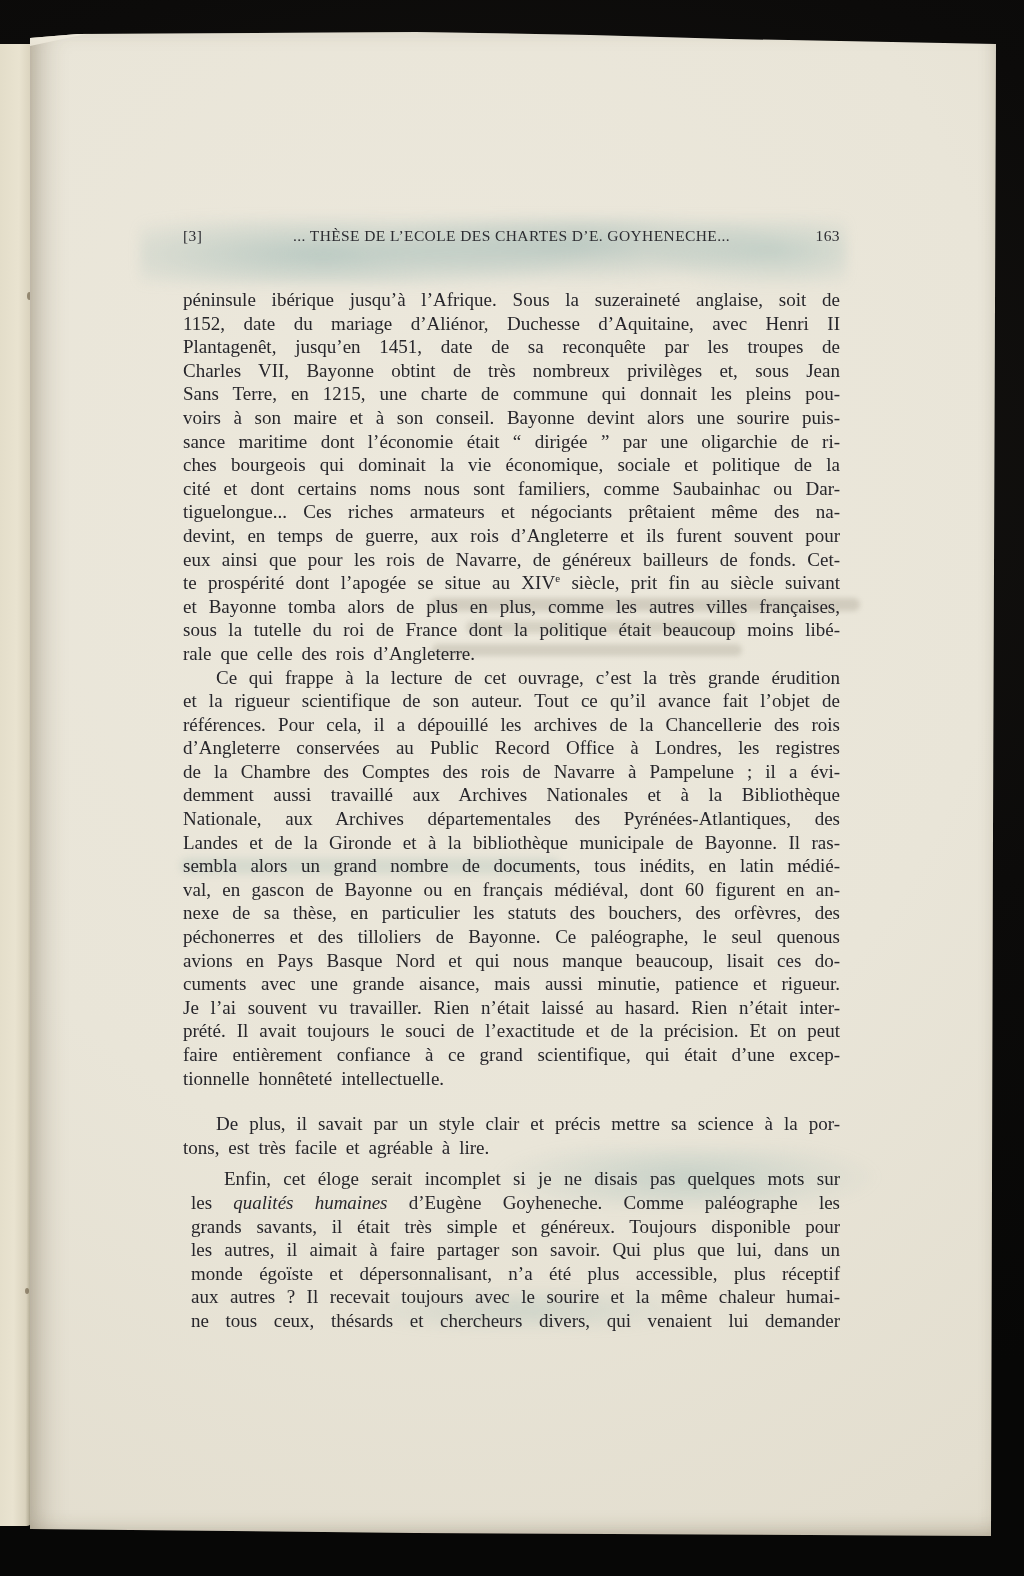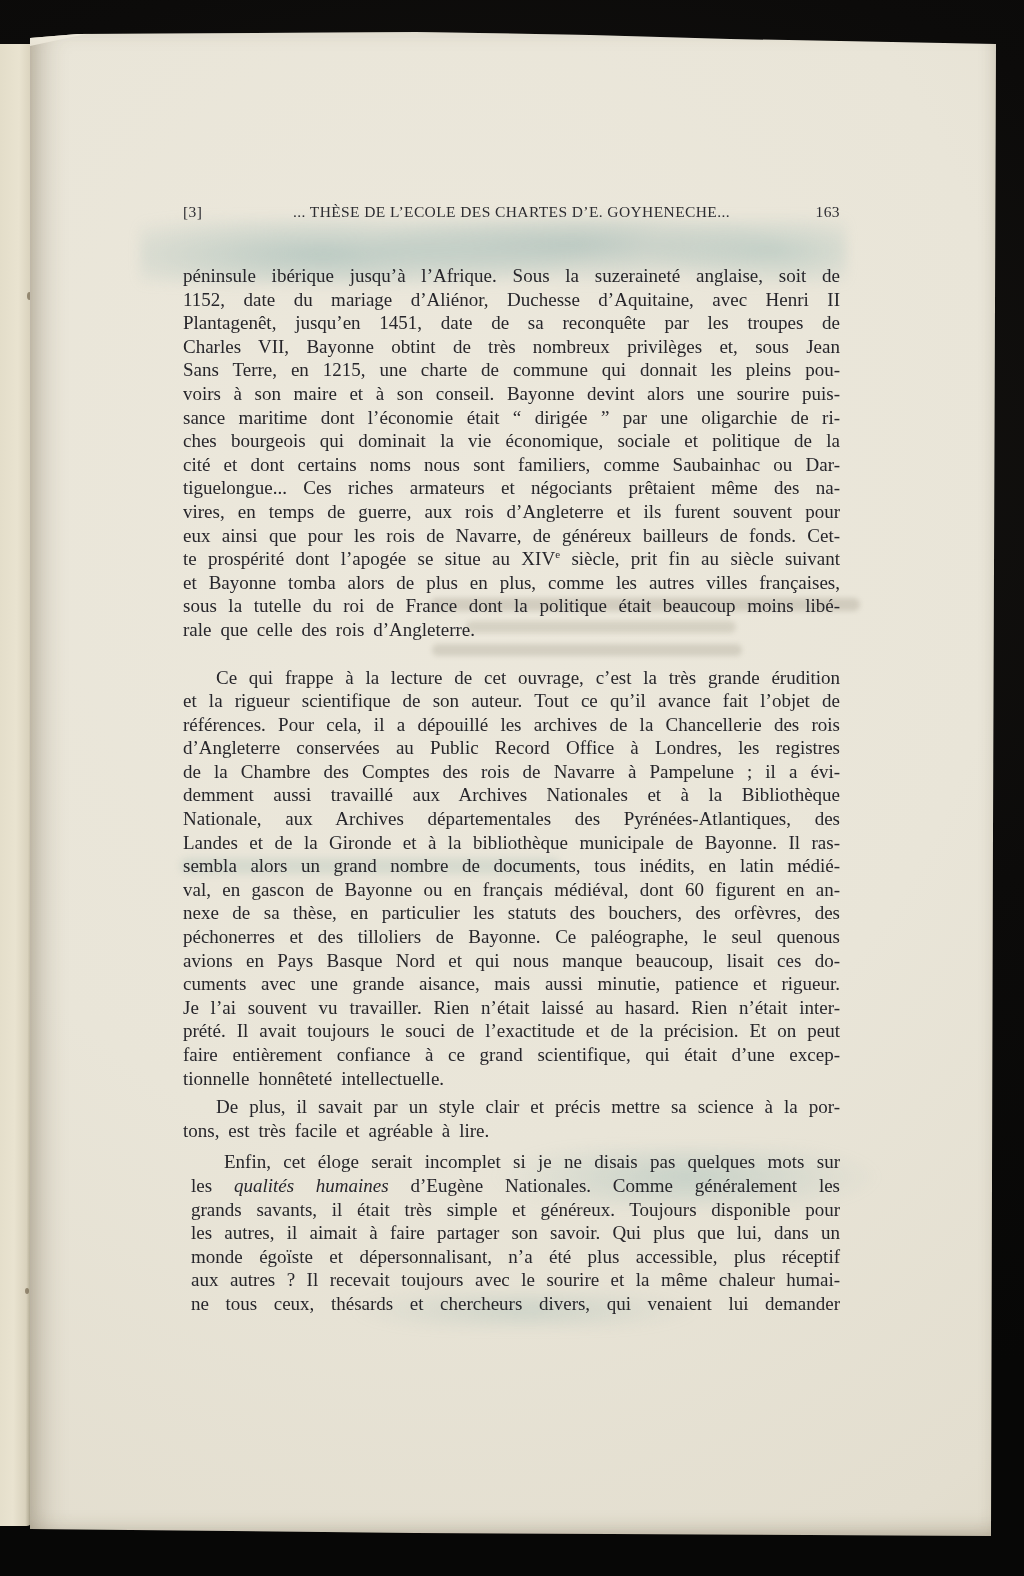--- a/index.html
+++ b/index.html
@@ -73,21 +73,21 @@
     background:radial-gradient(60% 90% at 50% 50%, rgba(148,178,172,.3), rgba(148,178,172,0) 75%);
     filter:blur(6px);}
 
   
   .content{position:absolute;left:153px;top:170px;width:657px;color:var(--ink);}
   .runhead{
     display:flex;align-items:baseline;
     font-size:15.5px;letter-spacing:.4px;line-height:20px;color:#2c2c31;
   }
   .runhead .num{min-width:72px;text-align:left;}
-  .runhead .title{flex:1;text-align:center;}
+  .runhead .title{flex:1;text-align:center;margin-top:24px;}
   .runhead .pageno{min-width:72px;text-align:right;font-family:Liberation Serif, serif;}
 
   .body-text{margin-top:42px;}
   .para{margin:0;}
   .line{
     font-size:19px;line-height:23.6px;
     text-align:justify;text-align-last:justify;
     color:var(--ink);
   }
   .line.indent{padding-left:33px;}
@@ -126,54 +126,54 @@
             <div class="line"><span>péninsule ibérique jusqu’à l’Afrique. Sous la suzeraineté anglaise, soit de</span></div>
             <div class="line"><span>1152, date du mariage d’Aliénor, Duchesse d’Aquitaine, avec Henri II</span></div>
             <div class="line"><span>Plantagenêt, jusqu’en 1451, date de sa reconquête par les troupes de</span></div>
             <div class="line"><span>Charles VII, Bayonne obtint de très nombreux privilèges et, sous Jean</span></div>
             <div class="line"><span>Sans Terre, en 1215, une charte de commune qui donnait les pleins pou-</span></div>
             <div class="line"><span>voirs à son maire et à son conseil. Bayonne devint alors une sourire puis-</span></div>
             <div class="line"><span>sance maritime dont l’économie était “ dirigée ” par une oligarchie de ri-</span></div>
             <div class="line"><span>ches bourgeois qui dominait la vie économique, sociale et politique de la</span></div>
             <div class="line"><span>cité et dont certains noms nous sont familiers, comme Saubainhac ou Dar-</span></div>
             <div class="line"><span>tiguelongue... Ces riches armateurs et négociants prêtaient même des na-</span></div>
-            <div class="line"><span>vires, en temps de guerre, aux rois d’Angleterre et ils furent souvent pour</span></div>
+            <div class="line"><span>devint, en temps de guerre, aux rois d’Angleterre et ils furent souvent pour</span></div>
             <div class="line"><span>eux ainsi que pour les rois de Navarre, de généreux bailleurs de fonds. Cet-</span></div>
             <div class="line"><span>te prospérité dont l’apogée se situe au XIV</span><sup>e</sup><span> siècle, prit fin au siècle suivant</span></div>
             <div class="line"><span>et Bayonne tomba alors de plus en plus, comme les autres villes françaises,</span></div>
             <div class="line"><span>sous la tutelle du roi de France dont la politique était beaucoup moins libé-</span></div>
             <div class="line last"><span>rale que celle des rois d’Angleterre.</span></div>
           </div>
-          <div class="para" style="margin-top: 24px;">
+          <div class="para" style="">
             <div class="line indent"><span>Ce qui frappe à la lecture de cet ouvrage, c’est la très grande érudition</span></div>
             <div class="line"><span>et la rigueur scientifique de son auteur. Tout ce qu’il avance fait l’objet de</span></div>
             <div class="line"><span>références. Pour cela, il a dépouillé les archives de la Chancellerie des rois</span></div>
             <div class="line"><span>d’Angleterre conservées au Public Record Office à Londres, les registres</span></div>
             <div class="line"><span>de la Chambre des Comptes des rois de Navarre à Pampelune ; il a évi-</span></div>
             <div class="line"><span>demment aussi travaillé aux Archives Nationales et à la Bibliothèque</span></div>
             <div class="line"><span>Nationale, aux Archives départementales des Pyrénées-Atlantiques, des</span></div>
             <div class="line"><span>Landes et de la Gironde et à la bibliothèque municipale de Bayonne. Il ras-</span></div>
             <div class="line"><span>sembla alors un grand nombre de documents, tous inédits, en latin médié-</span></div>
             <div class="line"><span>val, en gascon de Bayonne ou en français médiéval, dont 60 figurent en an-</span></div>
             <div class="line"><span>nexe de sa thèse, en particulier les statuts des bouchers, des orfèvres, des</span></div>
             <div class="line"><span>péchonerres et des tilloliers de Bayonne. Ce paléographe, le seul quenous</span></div>
             <div class="line"><span>avions en Pays Basque Nord et qui nous manque beaucoup, lisait ces do-</span></div>
             <div class="line"><span>cuments avec une grande aisance, mais aussi minutie, patience et rigueur.</span></div>
             <div class="line"><span>Je l’ai souvent vu travailler. Rien n’était laissé au hasard. Rien n’était inter-</span></div>
             <div class="line"><span>prété. Il avait toujours le souci de l’exactitude et de la précision. Et on peut</span></div>
             <div class="line"><span>faire entièrement confiance à ce grand scientifique, qui était d’une excep-</span></div>
             <div class="line last"><span>tionnelle honnêteté intellectuelle.</span></div>
           </div>
-          <div class="para" style="margin-top: 5px;">
+          <div class="para" style="margin-top: 22px;">
             <div class="line indent"><span>De plus, il savait par un style clair et précis mettre sa science à la por-</span></div>
             <div class="line last"><span>tons, est très facile et agréable à lire.</span></div>
           </div>
           <div class="para" style="margin-top: 8px; margin-left: 8px;">
             <div class="line indent"><span>Enfin, cet éloge serait incomplet si je ne disais pas quelques mots sur</span></div>
-            <div class="line"><span>les </span><i>qualités humaines</i><span> d’Eugène Nationales. Comme généralement les</span></div>
+            <div class="line"><span>les </span><i>qualités humaines</i><span> d’Eugène Goyheneche. Comme paléographe les</span></div>
             <div class="line"><span>grands savants, il était très simple et généreux. Toujours disponible pour</span></div>
             <div class="line"><span>les autres, il aimait à faire partager son savoir. Qui plus que lui, dans un</span></div>
             <div class="line"><span>monde égoïste et dépersonnalisant, n’a été plus accessible, plus réceptif</span></div>
             <div class="line"><span>aux autres ? Il recevait toujours avec le sourire et la même chaleur humai-</span></div>
             <div class="line"><span>ne tous ceux, thésards et chercheurs divers, qui venaient lui demander</span></div>
           </div>
         </div>
     </div>
   </div>
 </div>

